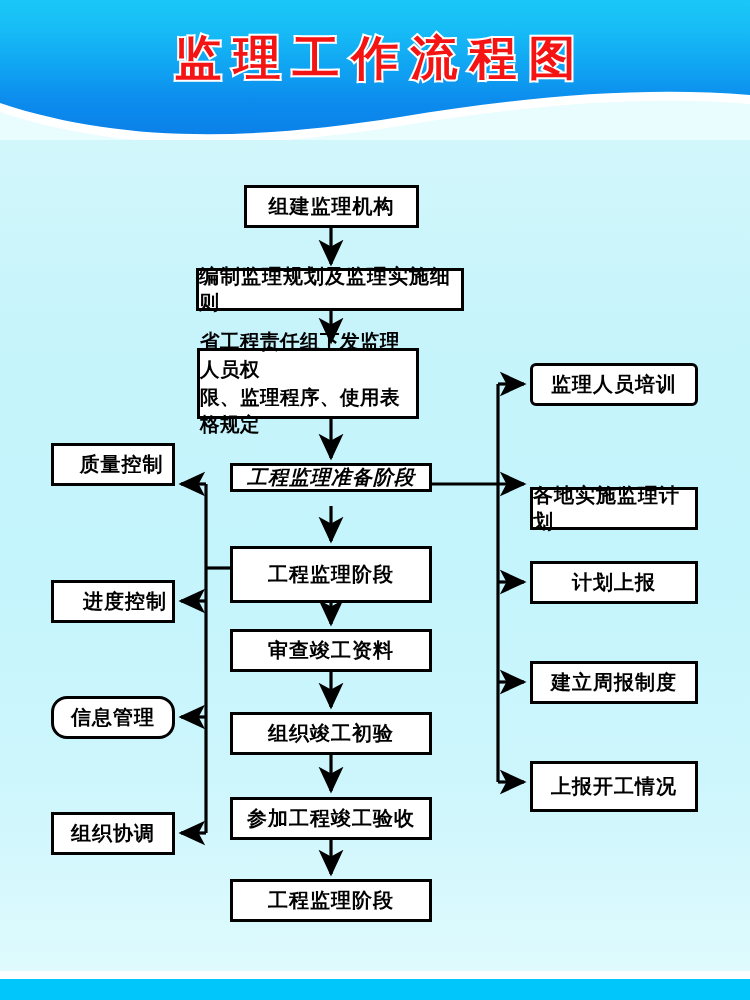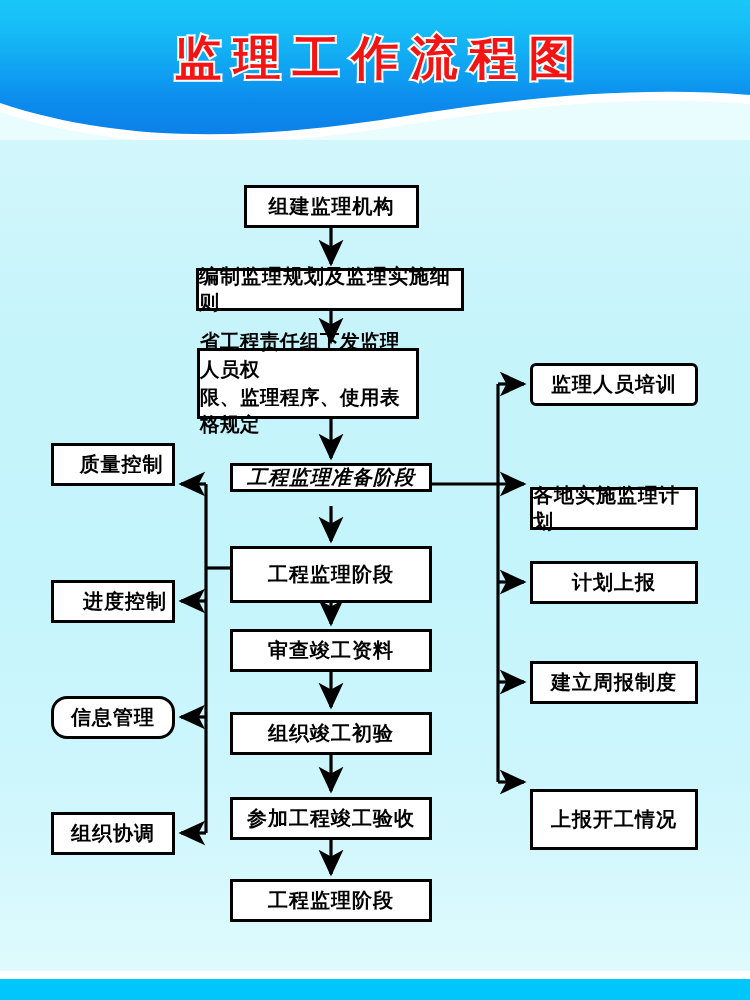--- a/index.html
+++ b/index.html
@@ -195,20 +195,20 @@
     <div class="node" style="left:51px; top:812px; width:124px; height:43px;">组织协调</div>
 
     <div class="node" style="left:530px; top:363px; width:168px; height:43px;border-radius:6px;">监理人员培训</div>
 
     <div class="node" style="left:530px; top:463px; width:168px; height:43px;margin-top:24px;">各地实施监理计划</div>
 
     <div class="node" style="left:530px; top:561px; width:168px; height:43px;">计划上报</div>
 
     <div class="node" style="left:530px; top:661px; width:168px; height:43px;">建立周报制度</div>
 
-    <div class="node" style="left:530px; top:761px; width:168px; height:61px;margin-top:28px;">上报开工情况</div>
+    <div class="node" style="left:530px; top:761px; width:168px; height:51px;">上报开工情况</div>
 
   </div>
 
   <div id="footer-gap"></div>
   <div id="footer-bar"></div>
 
 </div>
 
 </body></html>

